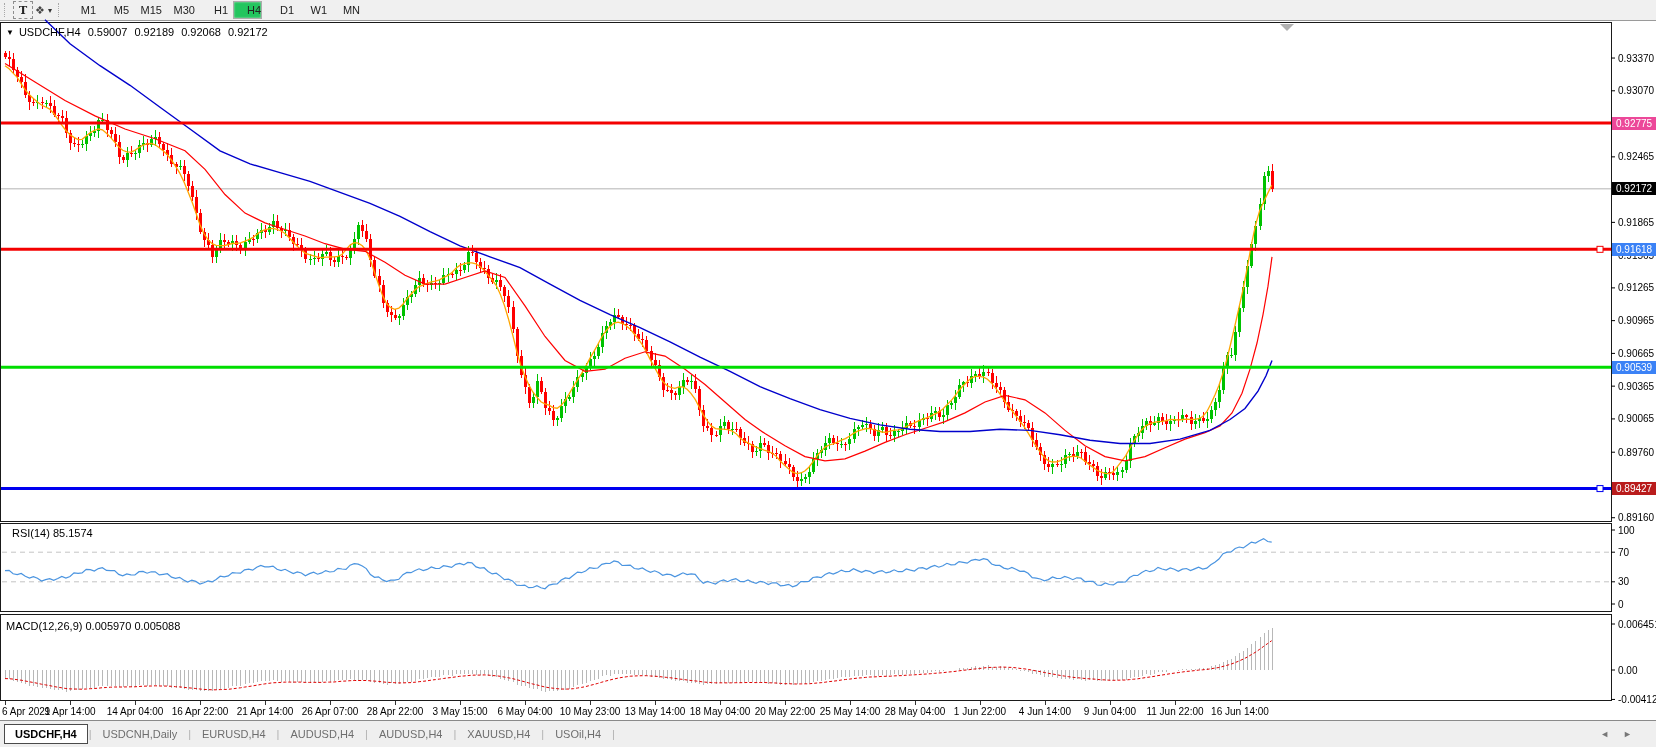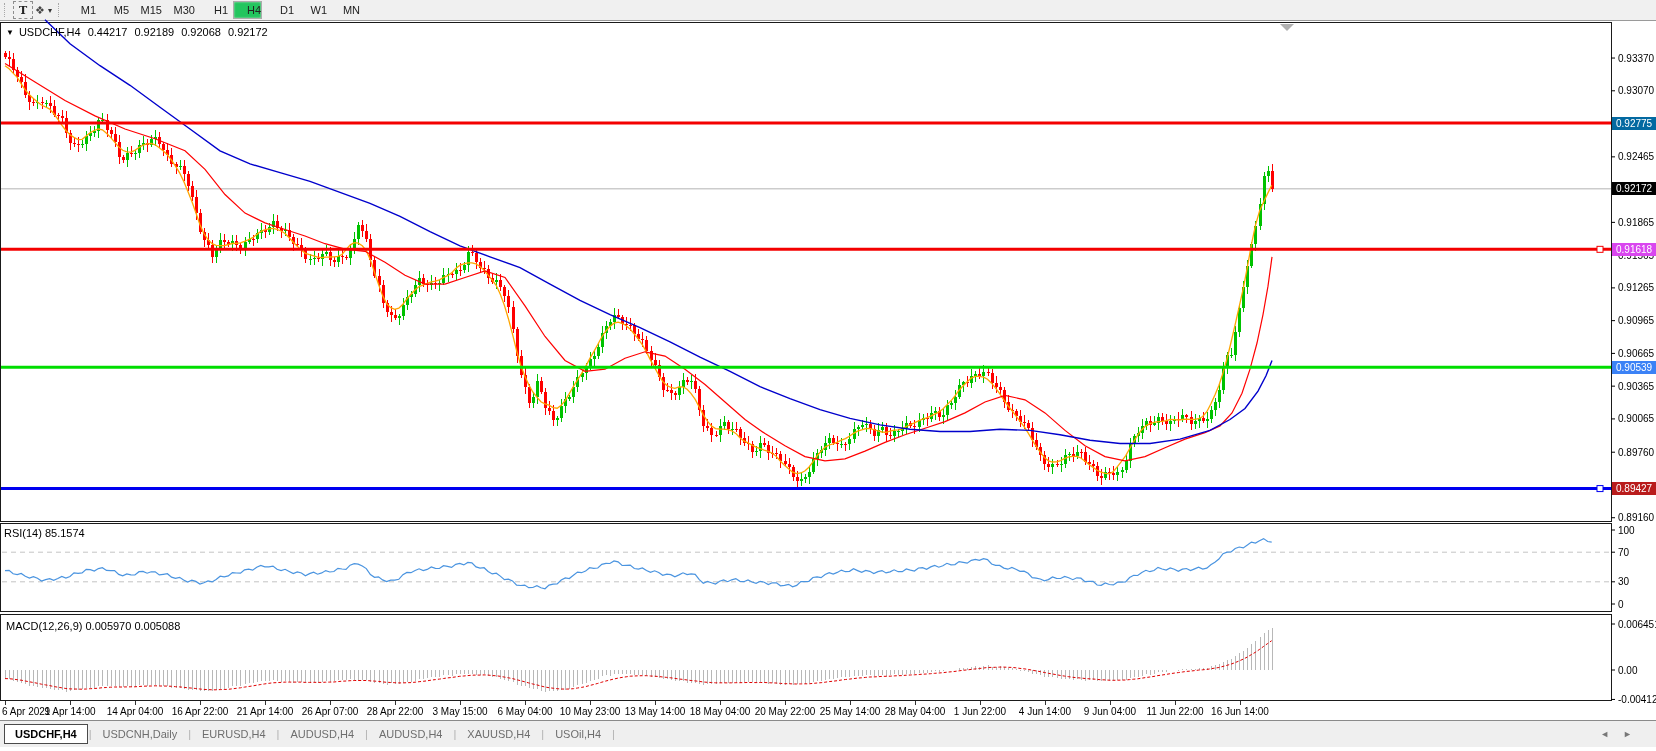--- a/index.html
+++ b/index.html
@@ -16,21 +16,21 @@
   .caret{font-size:8px;color:#333;margin-left:2px;}
   .tfbtn{width:27px;height:16px;line-height:16px;text-align:right;margin:0 2px;border:1px solid transparent;}
   .tfbtn.active{background:#22c55e;border:1px solid #ababab;box-shadow:inset 0 0 2px #d6d6d6;}
   
   #chart-svg{position:absolute;left:0;top:0;}
   
   .paneltitle{position:absolute;font-size:11px;color:#000;white-space:nowrap;}
   #main-title{left:6px;top:26px;}
   #main-title .tri{font-size:8px;vertical-align:1px;margin-right:5px;}
   #main-title span.v{margin-left:7px;}
-  #rsi-title{left:4px;top:527px;}
+  #rsi-title{left:12px;top:527px;}
   #macd-title{left:6px;top:620px;text-align:center;}
   .badge{position:absolute;left:1612px;width:44px;height:13px;font-size:10px;line-height:13px;
          color:#fff;padding-left:4px;box-sizing:border-box;white-space:nowrap;}
   
   #tabbar{position:absolute;left:0;top:720px;width:1656px;height:31px;background:#efefef;
           border-top:1px solid #8a8a8a;box-sizing:border-box;}
   #tabs{position:absolute;left:4px;top:2px;display:flex;align-items:center;height:22px;font-size:11px;}
   .tab{padding:3px 10px;color:#6e6e6e;white-space:nowrap;}
   .tab.active{background:#fff;border:1px solid #4a4a4a;color:#000;font-weight:bold;}
   .tabsep{color:#b0b0b0;padding:0 1px;}
@@ -1109,29 +1109,29 @@
       <line x1="1110.5" y1="701" x2="1110.5" y2="705" stroke="#333"></line>
       <text x="1110" y="715" text-anchor="middle">9 Jun 04:00</text>
       <line x1="1175.5" y1="701" x2="1175.5" y2="705" stroke="#333"></line>
       <text x="1175" y="715" text-anchor="middle">11 Jun 22:00</text>
       <line x1="1240.5" y1="701" x2="1240.5" y2="705" stroke="#333"></line>
       <text x="1240" y="715" text-anchor="middle">16 Jun 14:00</text>
     </g>
   </svg>
 
 <div class="paneltitle" id="main-title">
-  <span class="tri">▼</span><span>USDCHF,H4</span><span class="v">0.44217</span><span class="v">0.92189</span><span class="v">0.92068</span><span class="v">0.92172</span>
+  <span class="tri">▼</span><span>USDCHF,H4</span><span class="v">0.59007</span><span class="v">0.92189</span><span class="v">0.92068</span><span class="v">0.92172</span>
 </div>
 <div class="paneltitle" id="rsi-title">RSI(14) 85.1574</div>
 <div class="paneltitle" id="macd-title">MACD(12,26,9) 0.005970 0.005088</div>
 
 <div id="badges">
-    <div class="badge" style="top: 116.501px; background: #0369a1; color: rgb(255, 255, 255);">0.92775</div>
+    <div class="badge" style="top: 116.501px; background: #ec4899; color: rgb(255, 255, 255);">0.92775</div>
     <div class="badge" style="top: 182.343px; background: rgb(0, 0, 0); color: rgb(255, 255, 255);">0.92172</div>
-    <div class="badge" style="top: 242.834px; background: #d946ef; color: rgb(255, 255, 255);">0.91618</div>
+    <div class="badge" style="top: 242.834px; background: #3b82f6; color: rgb(255, 255, 255);">0.91618</div>
     <div class="badge" style="top: 360.651px; background: #3b82f6; color: rgb(255, 255, 255);">0.90539</div>
     <div class="badge" style="top: 482.07px; background: #b91c1c; color: rgb(255, 255, 255);">0.89427</div>
   </div>
 
 <div id="tabbar">
   <div id="tabs">
       <div class="tab active">USDCHF,H4</div>
       <span class="tabsep">|</span>
       <div class="tab">USDCNH,Daily</div>
       <span class="tabsep">|</span>

